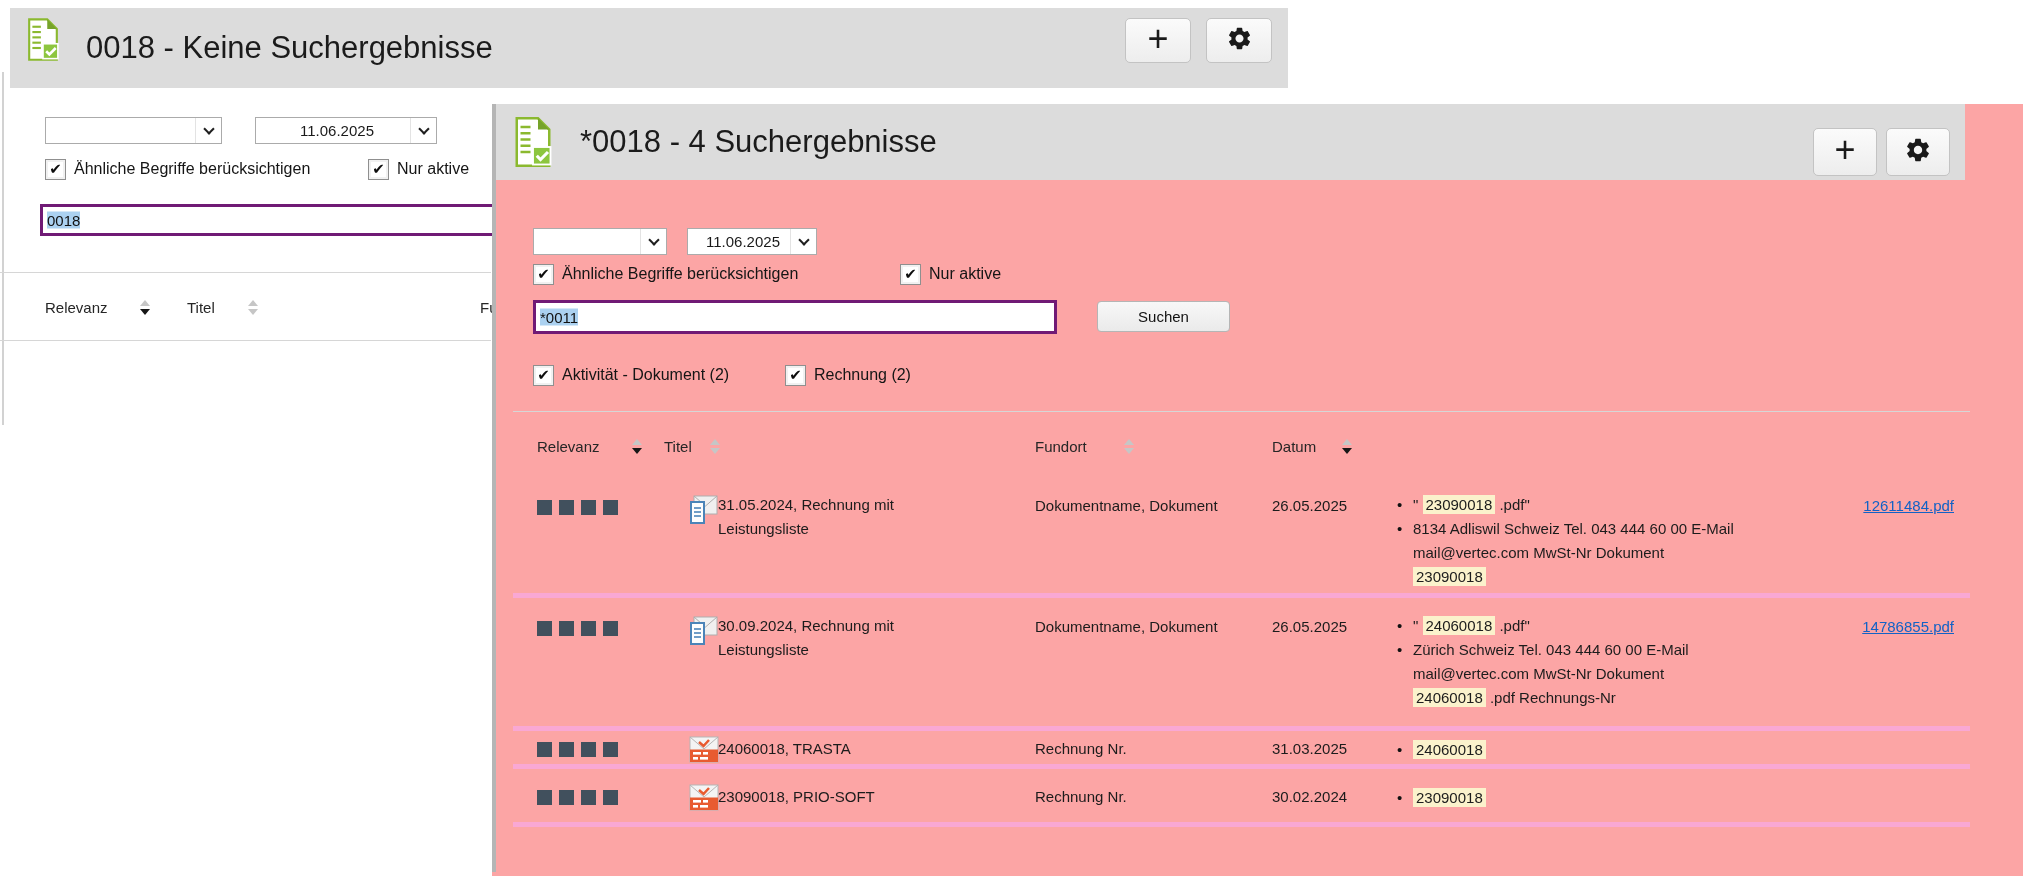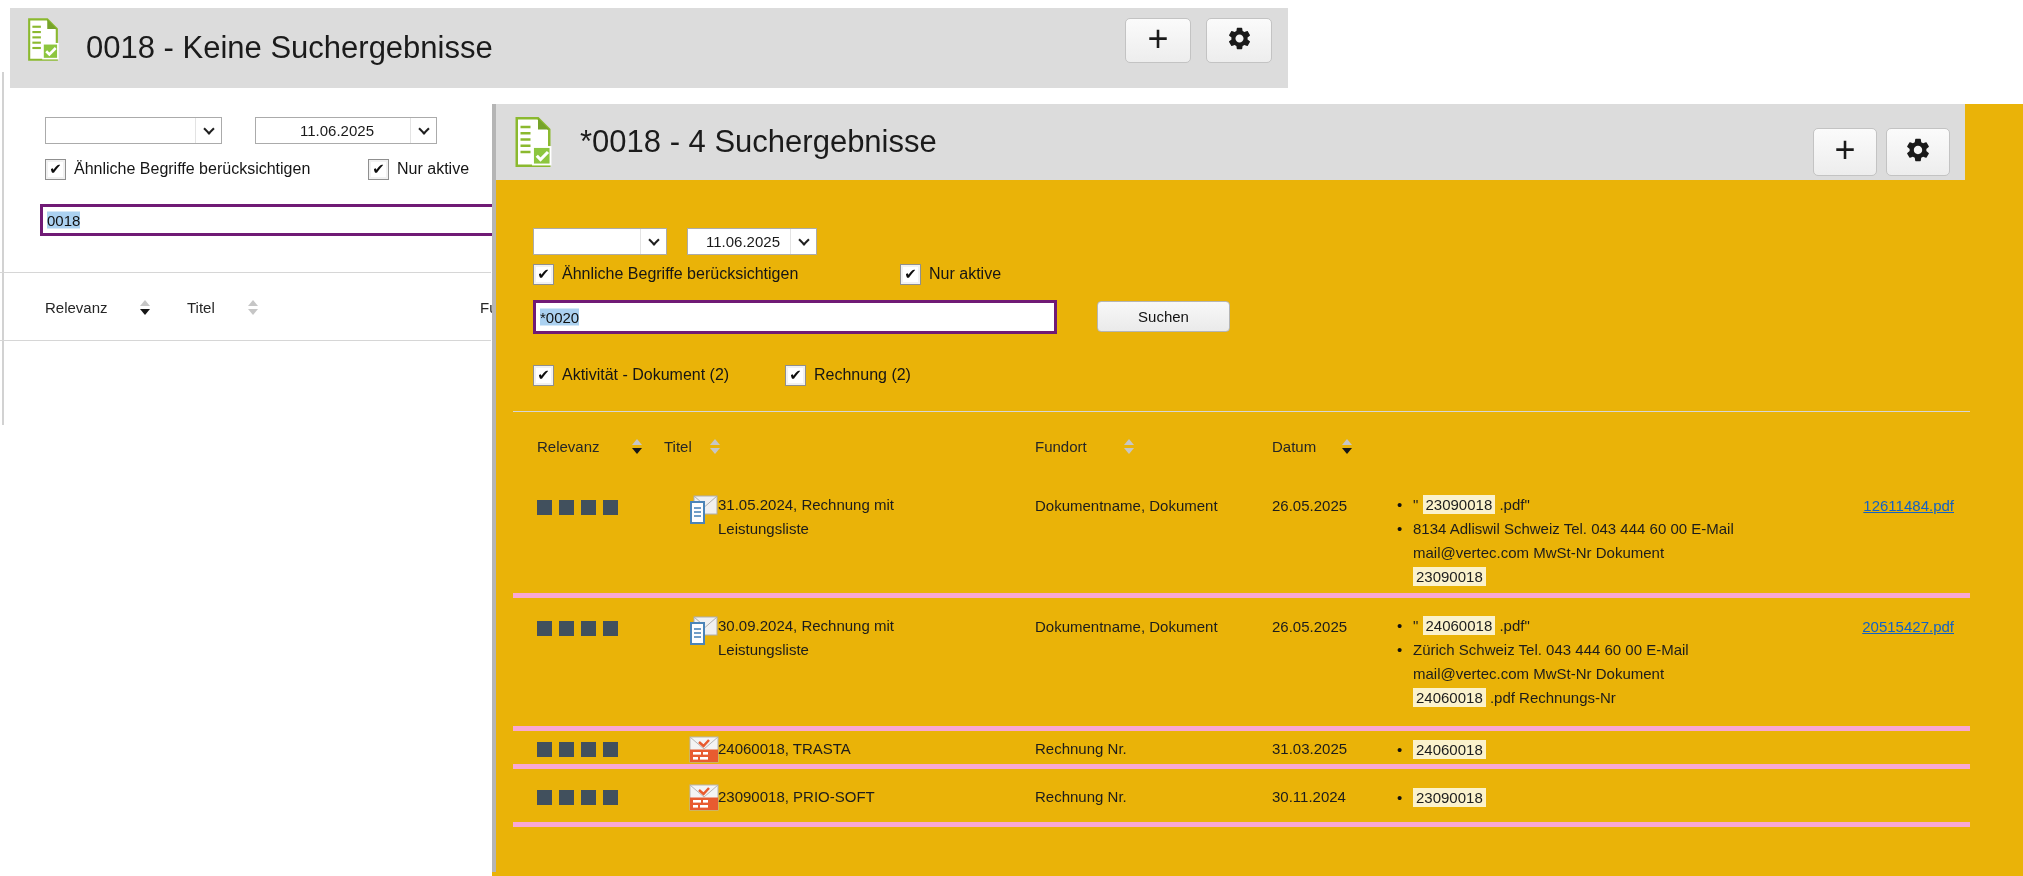--- a/index.html
+++ b/index.html
@@ -126,21 +126,21 @@
       </span>
     <span class="col-h" style="left:187px;top:299px;">Titel</span>
     <span class="sort" style="left:248px;top:300px;">
         <span class="tri up"></span>
         <span class="tri down"></span>
       </span>
     <span class="col-h" style="left:480px;top:299px;">Fundort</span>
     <div class="hline" style="left:0;top:340px;width:491px;"></div>
   </div>
 
-  <div class="abs" style="left:492px;top:104px;width:1531px;height:772px;background:#eab308;z-index:2;">
+  <div class="abs" style="left:492px;top:104px;width:1531px;height:772px;background:#fca5a5;z-index:2;">
 
     <div class="abs" style="left:0;top:0;width:4px;height:768px;background:#b5b5b5;"></div>
 
     <div class="win-header" style="left:4px;top:0;width:1469px;height:76px;">
       <span class="abs" style="left:17px;top:11px;width:40px;height:54px;">
         <svg width="40" height="54" viewBox="0 0 32 40">
           <path d="M3 1 H20 L29 10 V39 H3 Z" fill="#ffffff" stroke="#8bb92f" stroke-width="2"></path>
           <path d="M20 1 L29 10 H20 Z" fill="#76a32a"></path>
           <g stroke="#8bb92f" stroke-width="2">
             <line x1="6" y1="8" x2="14" y2="8"></line>
@@ -182,21 +182,21 @@
     <span class="checkbox" style="left:41px;top:160px;">
         <span class="check">✔</span>
       </span>
     <span class="lbl" style="left:70px;top:161px;">Ähnliche Begriffe berücksichtigen</span>
     <span class="checkbox" style="left:408px;top:160px;">
         <span class="check">✔</span>
       </span>
     <span class="lbl" style="left:437px;top:161px;">Nur aktive</span>
 
     <div class="searchbox" style="left:41px;top:196px;width:524px;height:34px;">
-      <span class="qv"><span class="sel">*0020</span></span>
+      <span class="qv"><span class="sel">*0011</span></span>
     </div>
     <div class="btn-std" style="left:605px;top:197px;width:133px;height:31px;">Suchen</div>
 
     <span class="checkbox" style="left:41px;top:261px;">
         <span class="check">✔</span>
       </span>
     <span class="lbl" style="left:70px;top:262px;">Aktivität - Dokument (2)</span>
     <span class="checkbox" style="left:293px;top:261px;">
         <span class="check">✔</span>
       </span>
@@ -271,21 +271,21 @@
         </svg>
       </span>
       <div class="cell title-cell wrap" style="left:205px;top:16px;">30.09.2024, Rechnung mit Leistungsliste</div>
       <div class="cell" style="left:522px;top:20px;">Dokumentname, Dokument</div>
       <div class="cell" style="left:759px;top:20px;">26.05.2025</div>
       <div class="cell wrap snipwrap" style="left:900px;top:16px;">
         <div class="snip"><span class="snip-text"><span>" </span><span class="hl">24060018</span><span> .pdf"</span></span></div>
         <div class="snip"><span class="snip-text"><span>Zürich Schweiz Tel. 043 444 60 00 E-Mail mail@vertec.com MwSt-Nr Dokument
 </span><span class="hl">24060018</span><span> .pdf Rechnungs-Nr</span></span></div>
       </div>
-      <a class="pdf" style="right:16px;top:20px;">20515427.pdf</a>
+      <a class="pdf" style="right:16px;top:20px;">14786855.pdf</a>
     </div>
 
     <div class="row" style="top:627px;height:38px;">
       <div class="sq" style="left:24px;top:11px;"></div>
       <div class="sq" style="left:46px;top:11px;"></div>
       <div class="sq" style="left:68px;top:11px;"></div>
       <div class="sq" style="left:90px;top:11px;"></div>
       <span class="icon-slot" style="left:176px;top:5px;">
         <svg width="30" height="28" viewBox="0 0 30 28">
           <rect x="1" y="1" width="28" height="25" fill="#f4f4f4" stroke="#b5b5b5"></rect>
@@ -322,20 +322,20 @@
           <g fill="#ffffff">
             <rect x="4" y="16" width="8" height="2.6"></rect>
               <rect x="14" y="16" width="5" height="2.6"></rect>
             <rect x="4" y="21" width="5" height="2.6"></rect>
               <rect x="11" y="21" width="8" height="2.6"></rect>
           </g>
         </svg>
       </span>
       <div class="cell" style="left:205px;top:19px;">23090018, PRIO-SOFT</div>
       <div class="cell" style="left:522px;top:19px;">Rechnung Nr.</div>
-      <div class="cell" style="left:759px;top:19px;">30.11.2024</div>
+      <div class="cell" style="left:759px;top:19px;">30.02.2024</div>
       <div class="cell wrap snipwrap" style="left:900px;top:17px;">
         <div class="snip"><span class="snip-text"><span></span><span class="hl">23090018</span><span></span></span></div>
       </div>
     </div>
 
   </div>
 </div>
 
 </body></html>

